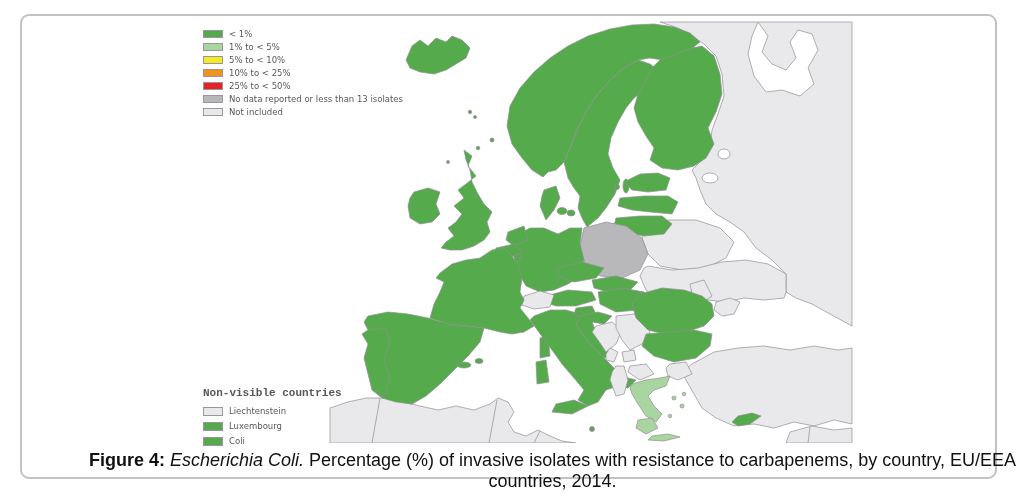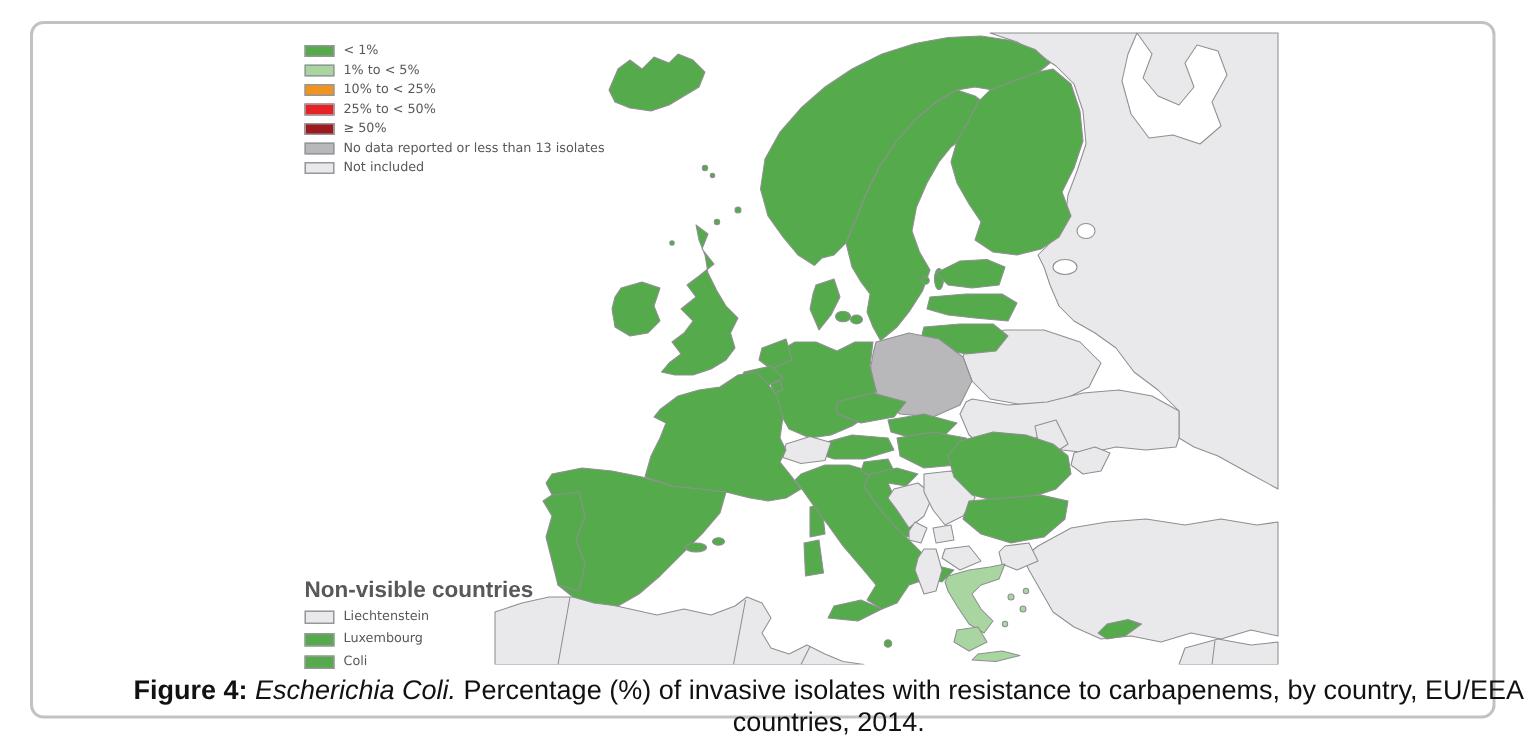--- a/index.html
+++ b/index.html
@@ -9,21 +9,21 @@
                 border:2px solid #c2c2c4;border-radius:9px;background:#fff;box-sizing:border-box;}
   .map-svg{position:absolute;left:0;top:0;width:1016px;height:497px;}
   
   .legend{position:absolute;left:203px;top:27px;}
   .lrow{display:flex;align-items:center;height:13px;}
   .sw{display:inline-block;width:20px;height:8px;margin-right:6px;
       border:1px solid #97979b;box-sizing:border-box;flex:0 0 auto;}
   .llabel{font-family:"DejaVu Sans", sans-serif;font-size:8.5px;color:#58585a;white-space:nowrap;}
   
   .legend2{position:absolute;left:203px;top:385px;}
-  .l2title{font-family:Liberation Sans, sans-serif;font-size:15px;color:#58585a;font-weight:bold;
+  .l2title{font-family:Liberation Mono, monospace;font-size:11px;color:#58585a;font-weight:bold;
            height:16px;display:flex;align-items:center;}
   .l2row{display:flex;align-items:flex-end;height:15px;}
   .sw2{display:inline-block;width:20px;height:9px;margin-right:6px;
        border:1px solid #97979b;box-sizing:border-box;flex:0 0 auto;}
   
   .caption{position:absolute;left:20px;top:450px;width:977px;text-align:center;
            font-size:18px;color:#111;padding-left:44px;}
   .caption .b{font-weight:bold;}
   .caption .i{font-style:italic;}
 </style>
@@ -127,30 +127,30 @@
   <div class="legend">
     <div class="lrow">
       <span class="sw" style="background-color: rgb(85, 171, 75);"></span>
       <span class="llabel">&lt; 1%</span>
       </div>
     <div class="lrow">
       <span class="sw" style="background-color: rgb(168, 213, 160);"></span>
       <span class="llabel">1% to &lt; 5%</span>
       </div>
     <div class="lrow">
+      <span class="sw" style="background-color: rgb(246, 232, 43);"></span>
+      <span class="llabel">5% to &lt; 10%</span>
+      </div>
+    <div class="lrow">
       <span class="sw" style="background-color: rgb(240, 148, 31);"></span>
       <span class="llabel">10% to &lt; 25%</span>
       </div>
     <div class="lrow">
       <span class="sw" style="background-color: rgb(230, 34, 39);"></span>
       <span class="llabel">25% to &lt; 50%</span>
-      </div>
-    <div class="lrow">
-      <span class="sw" style="background-color: rgb(155, 27, 31);"></span>
-      <span class="llabel">≥ 50%</span>
       </div>
     <div class="lrow">
       <span class="sw" style="background-color: rgb(184, 184, 187);"></span>
       <span class="llabel">No data reported or less than 13 isolates</span>
       </div>
     <div class="lrow">
       <span class="sw" style="background-color: rgb(233, 233, 235);"></span>
       <span class="llabel">Not included</span>
       </div>
   </div>

